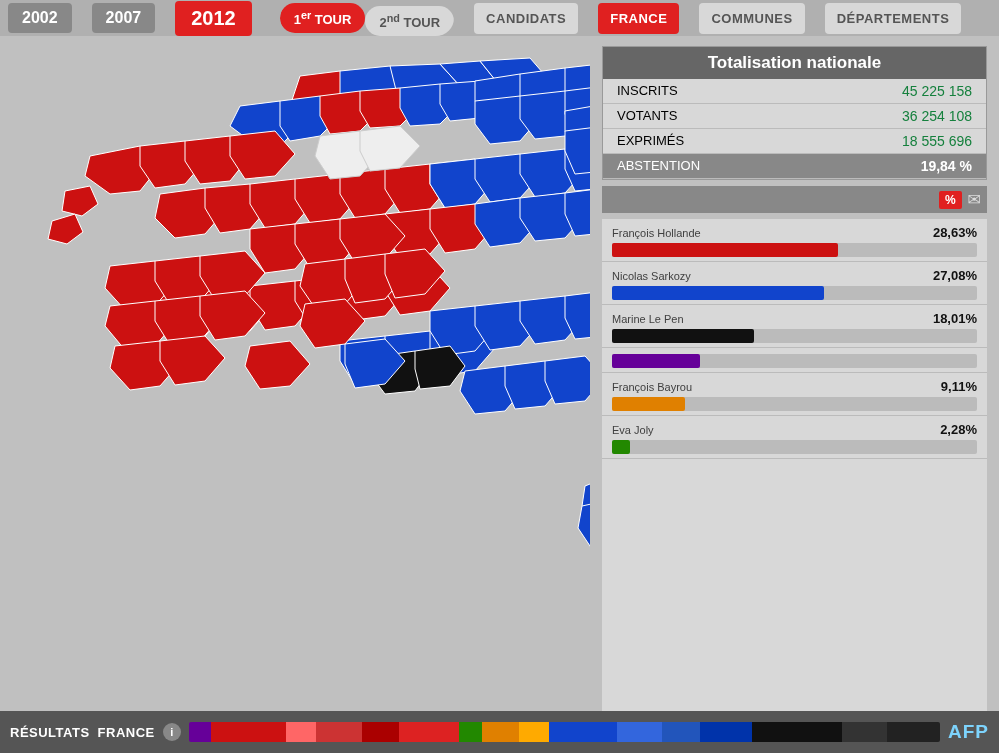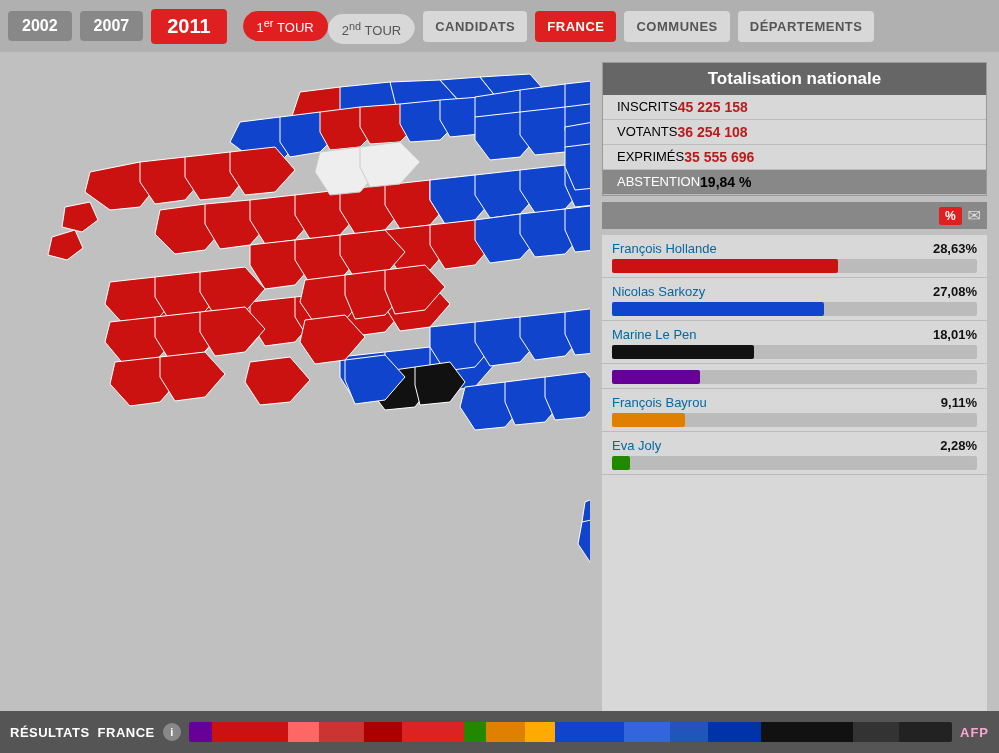--- a/index.html
+++ b/index.html
@@ -10,23 +10,23 @@
       height: 753px;
       overflow: hidden;
       position: relative;
     }
 
     
     #top-nav {
       display: flex;
       align-items: center;
       background: #b0b0b0;
-      height: 52px;
+      height: 36px;
       padding: 0 8px;
-      gap: 8px;
+      gap: 20px;
     }
 
     .nav-year {
       background: #888;
       color: #fff;
       font-weight: bold;
       font-size: 16px;
       padding: 6px 14px;
       border-radius: 4px;
       cursor: pointer;
@@ -40,21 +40,21 @@
     .nav-tour {
       display: flex;
       align-items: center;
       border-radius: 20px;
       overflow: hidden;
       margin-left: 8px;
     }
     .tour-btn {
       padding: 6px 14px;
       font-size: 13px;
-      font-weight: normal;
+      font-weight: bold;
       cursor: pointer;
       border: none;
       outline: none;
     }
     .tour-btn.active {
       background: #e02020;
       color: #fff;
       border-radius: 20px;
     }
     .tour-btn.inactive {
@@ -121,37 +121,37 @@
     .total-title {
       background: #666;
       color: #fff;
       font-size: 17px;
       font-weight: bold;
       text-align: center;
       padding: 6px 0;
     }
     .total-row {
       display: flex;
-      justify-content: flex-start;
+      justify-content: space-between;
       padding: 4px 14px;
       background: #d8d8d8;
       border-bottom: 1px solid #bbb;
       font-size: 13px;
     }
     .total-row .val {
-      font-weight: bold;
-      color: #b91c1c;
+      font-weight: normal;
+      color: #15803d;
       font-size: 14px;
     }
     .total-row.abstention {
       background: #888;
       color: #fff;
     }
     .total-row.abstention .val {
-      color: #000000;
+      color: #ffffff;
       font-weight: bold;
     }
 
     
     .results-header {
       background: #888;
       display: flex;
       justify-content: flex-end;
       align-items: center;
       padding: 4px 6px;
@@ -181,22 +181,22 @@
       padding: 6px 10px 4px 10px;
       border-bottom: 1px solid #bbb;
     }
     .candidate-name-row {
       display: flex;
       justify-content: space-between;
       align-items: baseline;
       margin-bottom: 3px;
     }
     .candidate-name {
-      font-size: 13px;
-      color: #0369a1;
+      font-size: 11px;
+      color: #404040;
     }
     .candidate-pct {
       font-size: 13px;
       font-weight: bold;
       color: #111;
     }
     .bar-track {
       height: 14px;
       background: #bbb;
       border-radius: 2px;
@@ -244,39 +244,39 @@
       display: flex;
       flex: 1;
       height: 20px;
       border-radius: 2px;
       overflow: hidden;
     }
     .color-segment {
       height: 100%;
     }
     .afp-logo {
-      color: #f9a8d4;
-      font-size: 13px;
+      color: #7dd3fc;
+      font-size: 19px;
       font-weight: bold;
       letter-spacing: 1px;
     }
 
     
     .dept-red { fill: #cc1111; stroke: #fff; stroke-width: 1; }
     .dept-blue { fill: #1144cc; stroke: #fff; stroke-width: 1; }
     .dept-black { fill: #111; stroke: #fff; stroke-width: 1; }
     .dept-white { fill: #eee; stroke: #ccc; stroke-width: 1; }
   </style>
 </head>
 <body>
 
 <div id="top-nav">
   <div class="nav-year">2002</div>
   <div class="nav-year">2007</div>
-  <div class="nav-year active">2011</div>
+  <div class="nav-year active">2012</div>
 
   <div class="nav-tour">
     <button class="tour-btn active">
       <span>1</span><sup>er</sup>&nbsp;<span>TOUR</span>
     </button>
     <button class="tour-btn inactive">
       <span>2</span><sup>nd</sup>&nbsp;<span>TOUR</span>
     </button>
   </div>
 
@@ -400,21 +400,21 @@
       <div class="total-row">
         <span>INSCRITS</span>
         <span class="val">45 225 158</span>
       </div>
       <div class="total-row">
         <span>VOTANTS</span>
         <span class="val">36 254 108</span>
       </div>
       <div class="total-row">
         <span>EXPRIMÉS</span>
-        <span class="val">35 555 696</span>
+        <span class="val">18 555 696</span>
       </div>
       <div class="total-row abstention">
         <span>ABSTENTION</span>
         <span class="val">19,84 %</span>
       </div>
     </div>
 
     <div class="results-header">
       <span class="pct-badge">%</span>
       <span class="mail-icon">✉</span>

